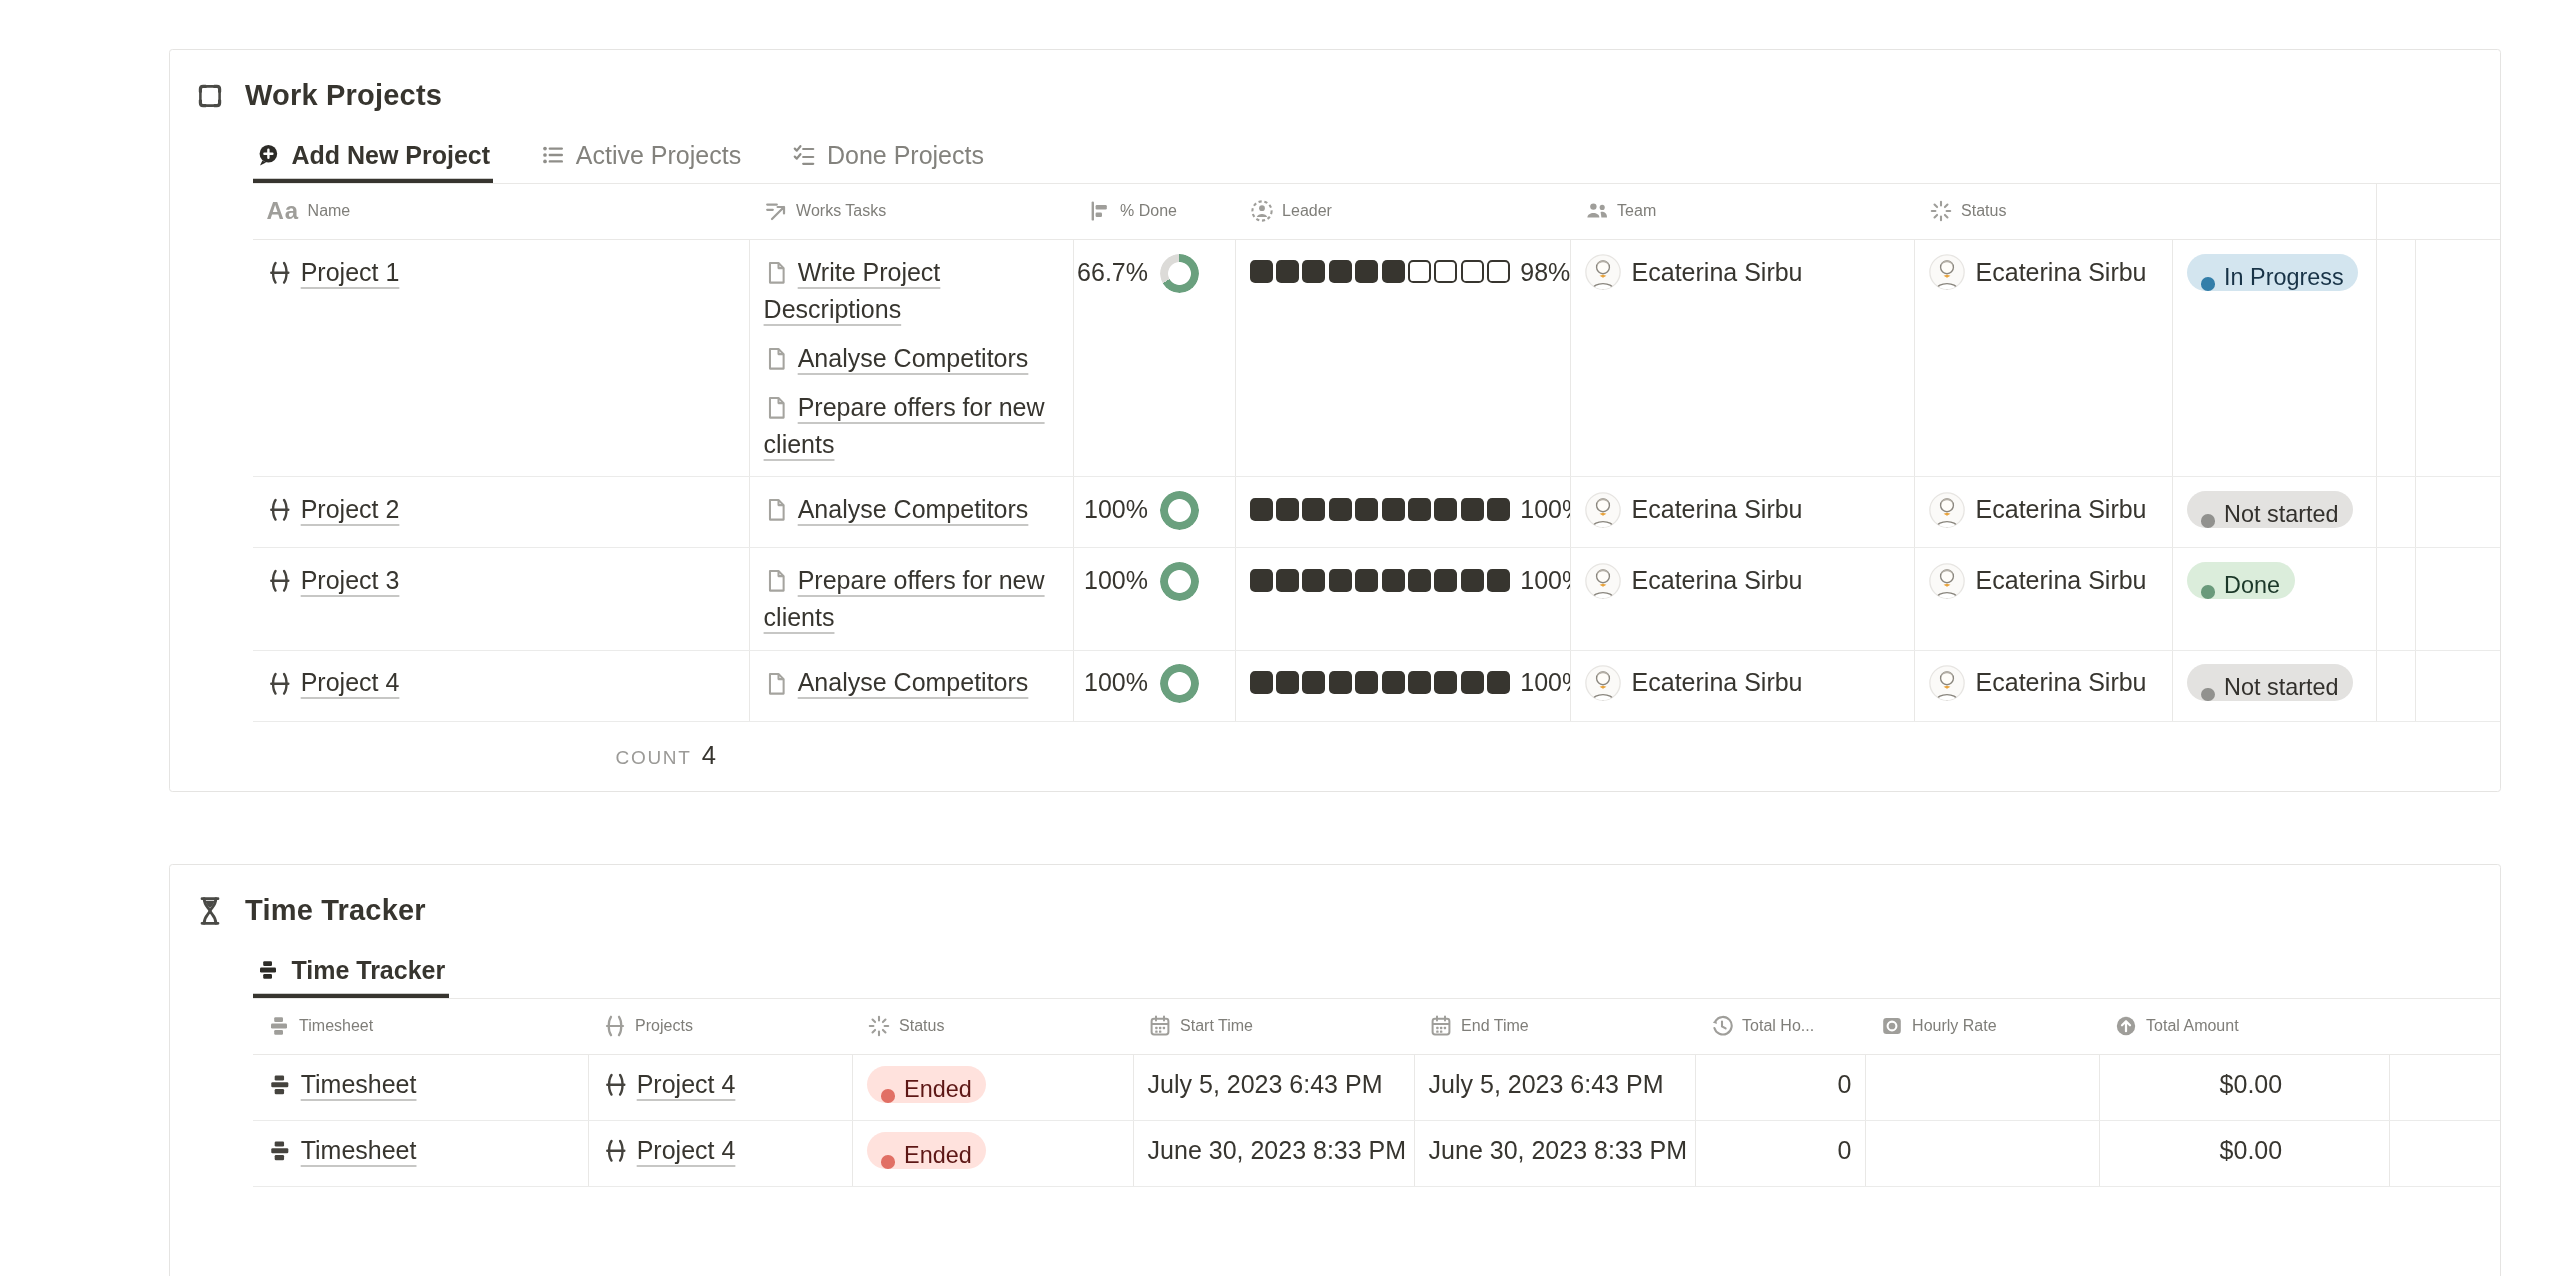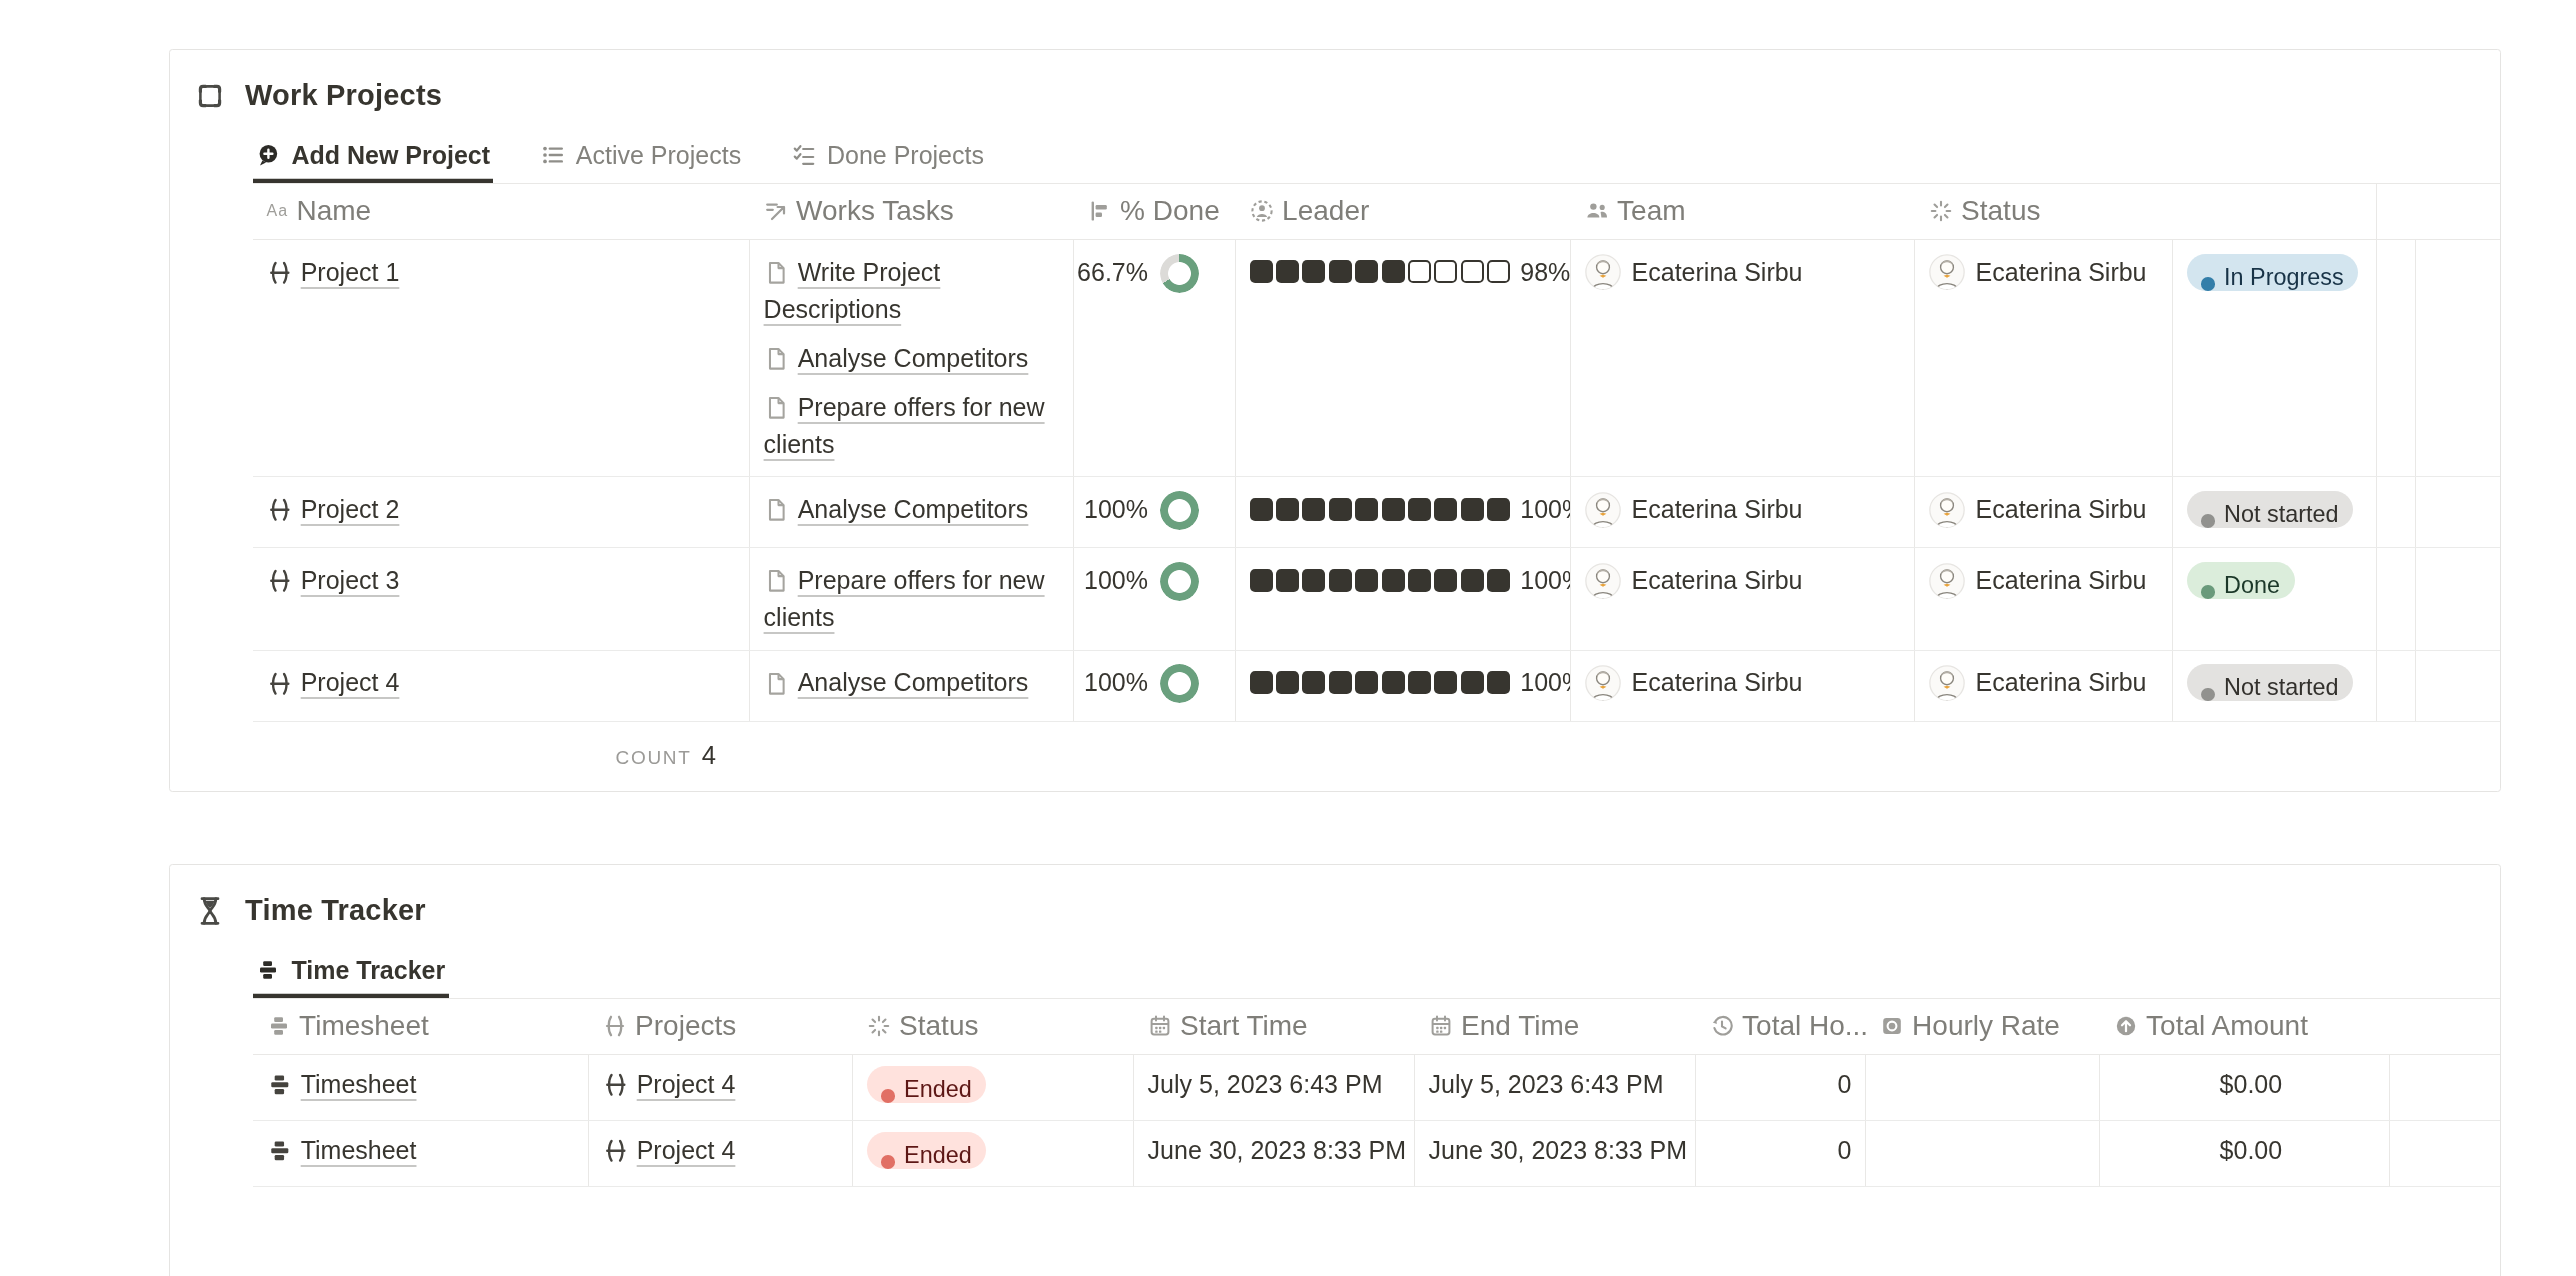--- a/index.html
+++ b/index.html
@@ -27,22 +27,22 @@
   .tab .tab-label{font-size:25px;line-height:1}
 
   .tgrid{margin-left:83px}
   .trow{display:grid;border-bottom:0.9px solid var(--c-row-border)}
   .trow.head{border-bottom:0.9px solid var(--c-divider)}
   .wp{grid-template-columns:497px 324px 162px 335px 344px 258px 204px 39px}
   .tt{grid-template-columns:336px 264px 281px 281px 281px 170px 234px 290px}
   .cell{padding:13.6px 13.6px;border-right:0.9px solid var(--c-divider);min-height:63px;overflow:hidden}
   .tt .cell{min-height:60px;padding:11px 13.6px}
   .hcell{display:flex;align-items:center;gap:8.5px;color:var(--c-muted);min-height:55px;padding:8.5px 13.6px;white-space:nowrap;overflow:hidden}
-  .hcell .hlabel{font-size:28px}
-  .aa{font-size:16px;color:var(--c-icon);font-weight:400;letter-spacing:0.9px}
+  .hcell .hlabel{font-size:16px}
+  .aa{font-size:24px;color:var(--c-icon);font-weight:700;letter-spacing:0.9px}
 
   .plink{display:inline;line-height:37px;white-space:nowrap}
   .task{line-height:37px;margin-bottom:12px}
   .task:last-child{margin-bottom:0}
   .plink .ic,.task .ic{margin-right:8.5px;vertical-align:-5.1px}
   .ul{text-decoration:underline;text-decoration-color:rgba(55,53,47,.28);text-decoration-thickness:2.1px;text-underline-offset:6px;cursor:pointer}
 
   .pct-cell{display:flex;justify-content:flex-end;align-items:flex-start;gap:12px;padding-right:36px;line-height:37px}
   .ring{width:39px;height:39px;border-radius:50%;flex:none;margin-top:0px;
     background:conic-gradient(var(--c-ring) calc(var(--pct)*1%),var(--c-ring-track) 0);

